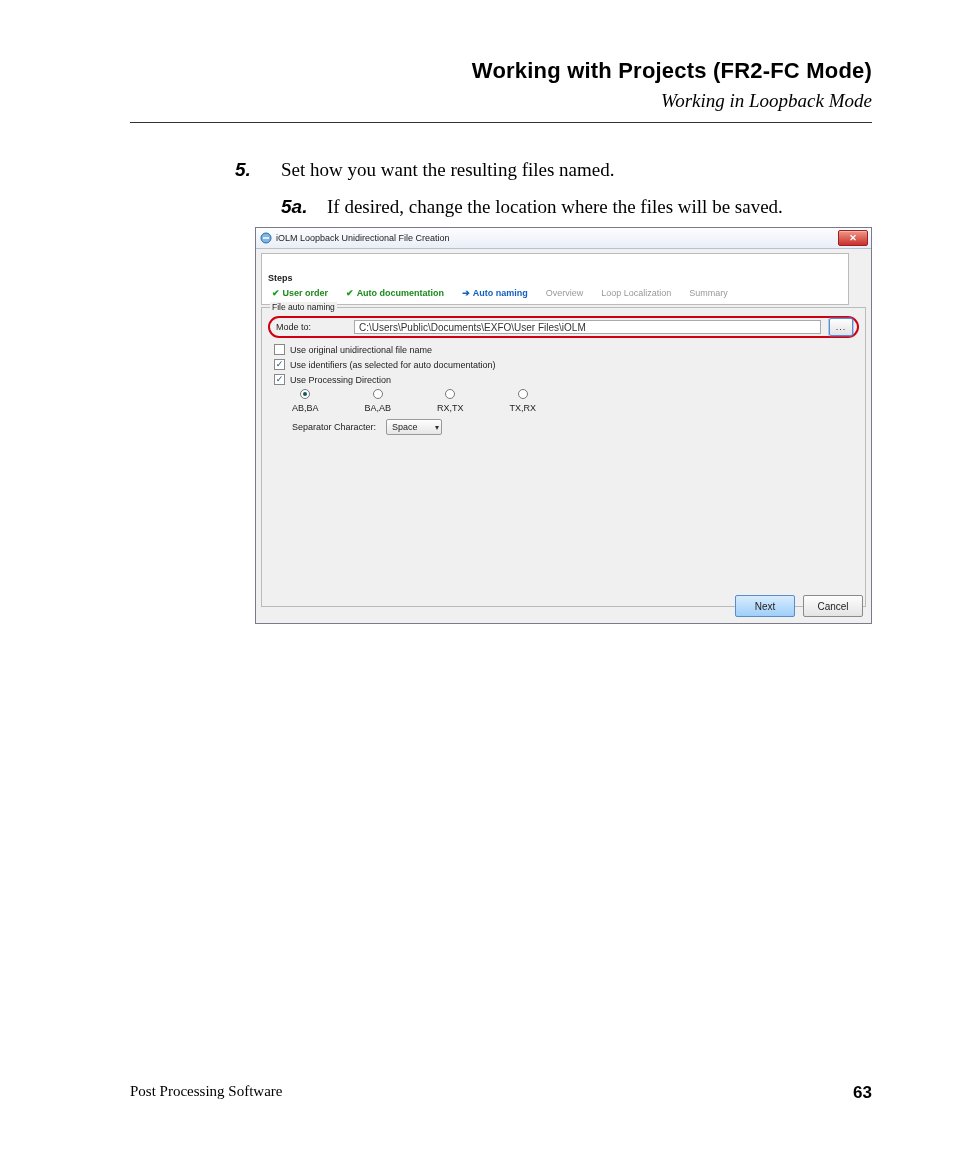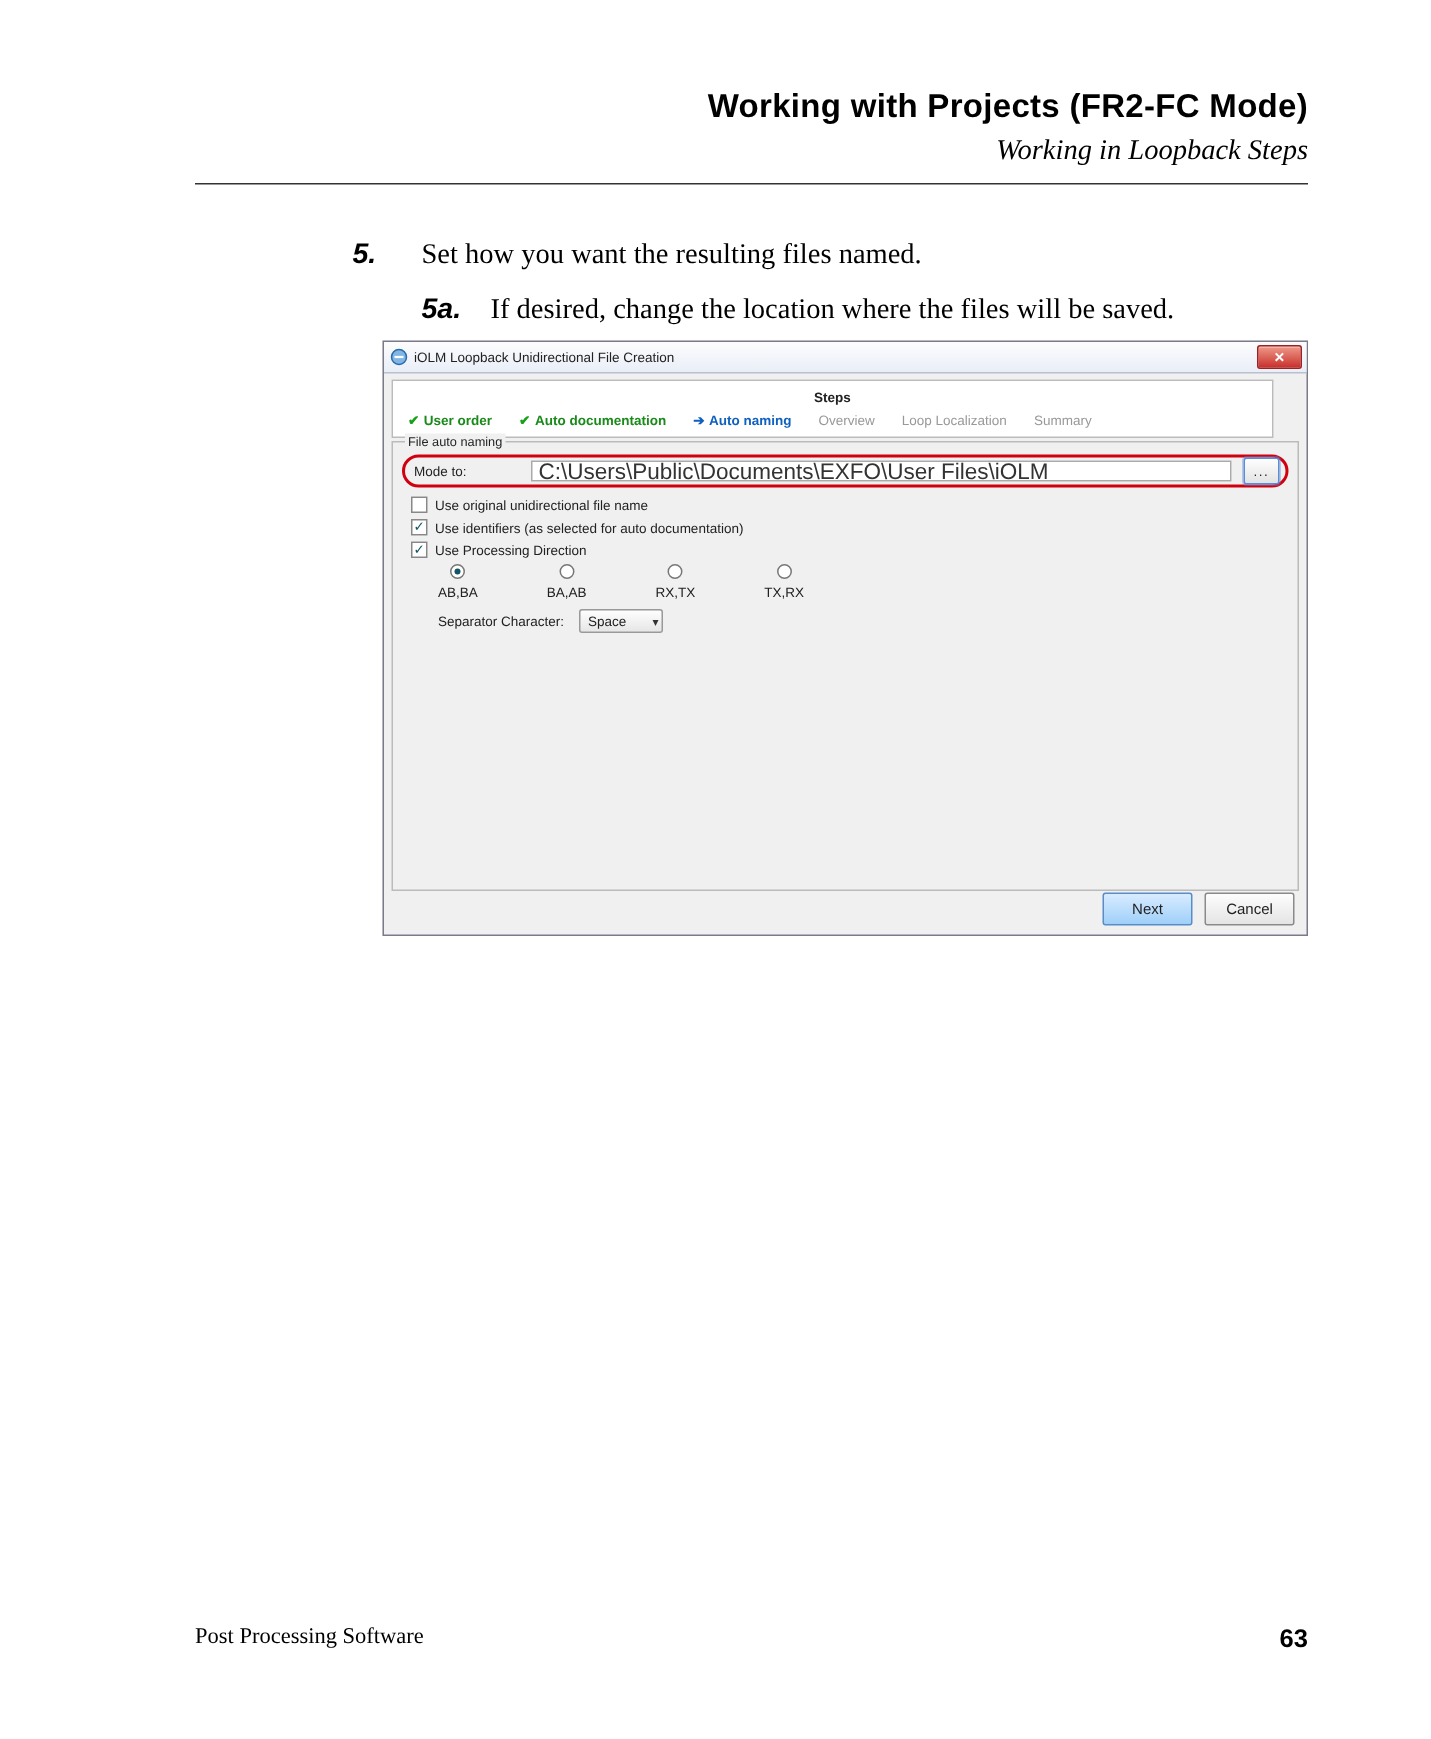--- a/index.html
+++ b/index.html
@@ -112,22 +112,21 @@
     border-radius: 2px;
     color: #fff;
     display: flex; align-items: center; justify-content: center;
     font-size: 9px; font-weight: bold;
     box-shadow: inset 0 1px 0 rgba(255,255,255,0.3);
   }
   .steps-bar {
     background: #fff;
     border: 1px solid #bbb;
     margin: 4px 22px 0 5px;
-    padding: 6px 6px 0 6px;
-    text-align: center;
+    padding: 19px 6px 0 6px;
   }
   .steps-label { font-weight: bold; font-size: 9px; }
   .steps-row {
     display: flex;
     gap: 18px;
     padding: 5px 4px 6px 4px;
     align-items: center;
   }
   .step-item { display: flex; align-items: center; gap: 3px; white-space: nowrap; }
   .step-done { color: #1a8a1a; font-weight: bold; }
@@ -166,21 +165,21 @@
     gap: 8px;
     box-sizing: border-box;
   }
   .save-label { width: 70px; }
   .save-input {
     flex: 1;
     height: 14px;
     background: #fff;
     border: 1px solid #aaa;
     padding: 0 4px;
-    font-size: 15px;
+    font-size: 10px;
     line-height: 14px;
     color: #333;
     box-sizing: border-box;
     overflow: hidden; white-space: nowrap;
   }
   .browse-btn {
     width: 22px; height: 16px;
     background: linear-gradient(#fefefe,#e3e3e3);
     border: 1px solid #5b8cd8;
     border-radius: 2px;
@@ -238,21 +237,21 @@
     border-color: #5a8cc7;
   }
 </style>
 </head>
 <body>
 
 <div class="page">
 
   <div class="header-block">
     <div class="title">Working with Projects (FR2-FC Mode)</div>
-    <div class="subtitle">Working in Loopback Steps</div>
+    <div class="subtitle">Working in Loopback Mode</div>
     <div class="hr"></div>
   </div>
 
   <div class="body-text">
     <div class="step-row">
       <div class="step-num">5.</div>
       <div>Set how you want the resulting files named.</div>
     </div>
     <div class="substep-row">
       <div class="substep-num">5a.</div>

